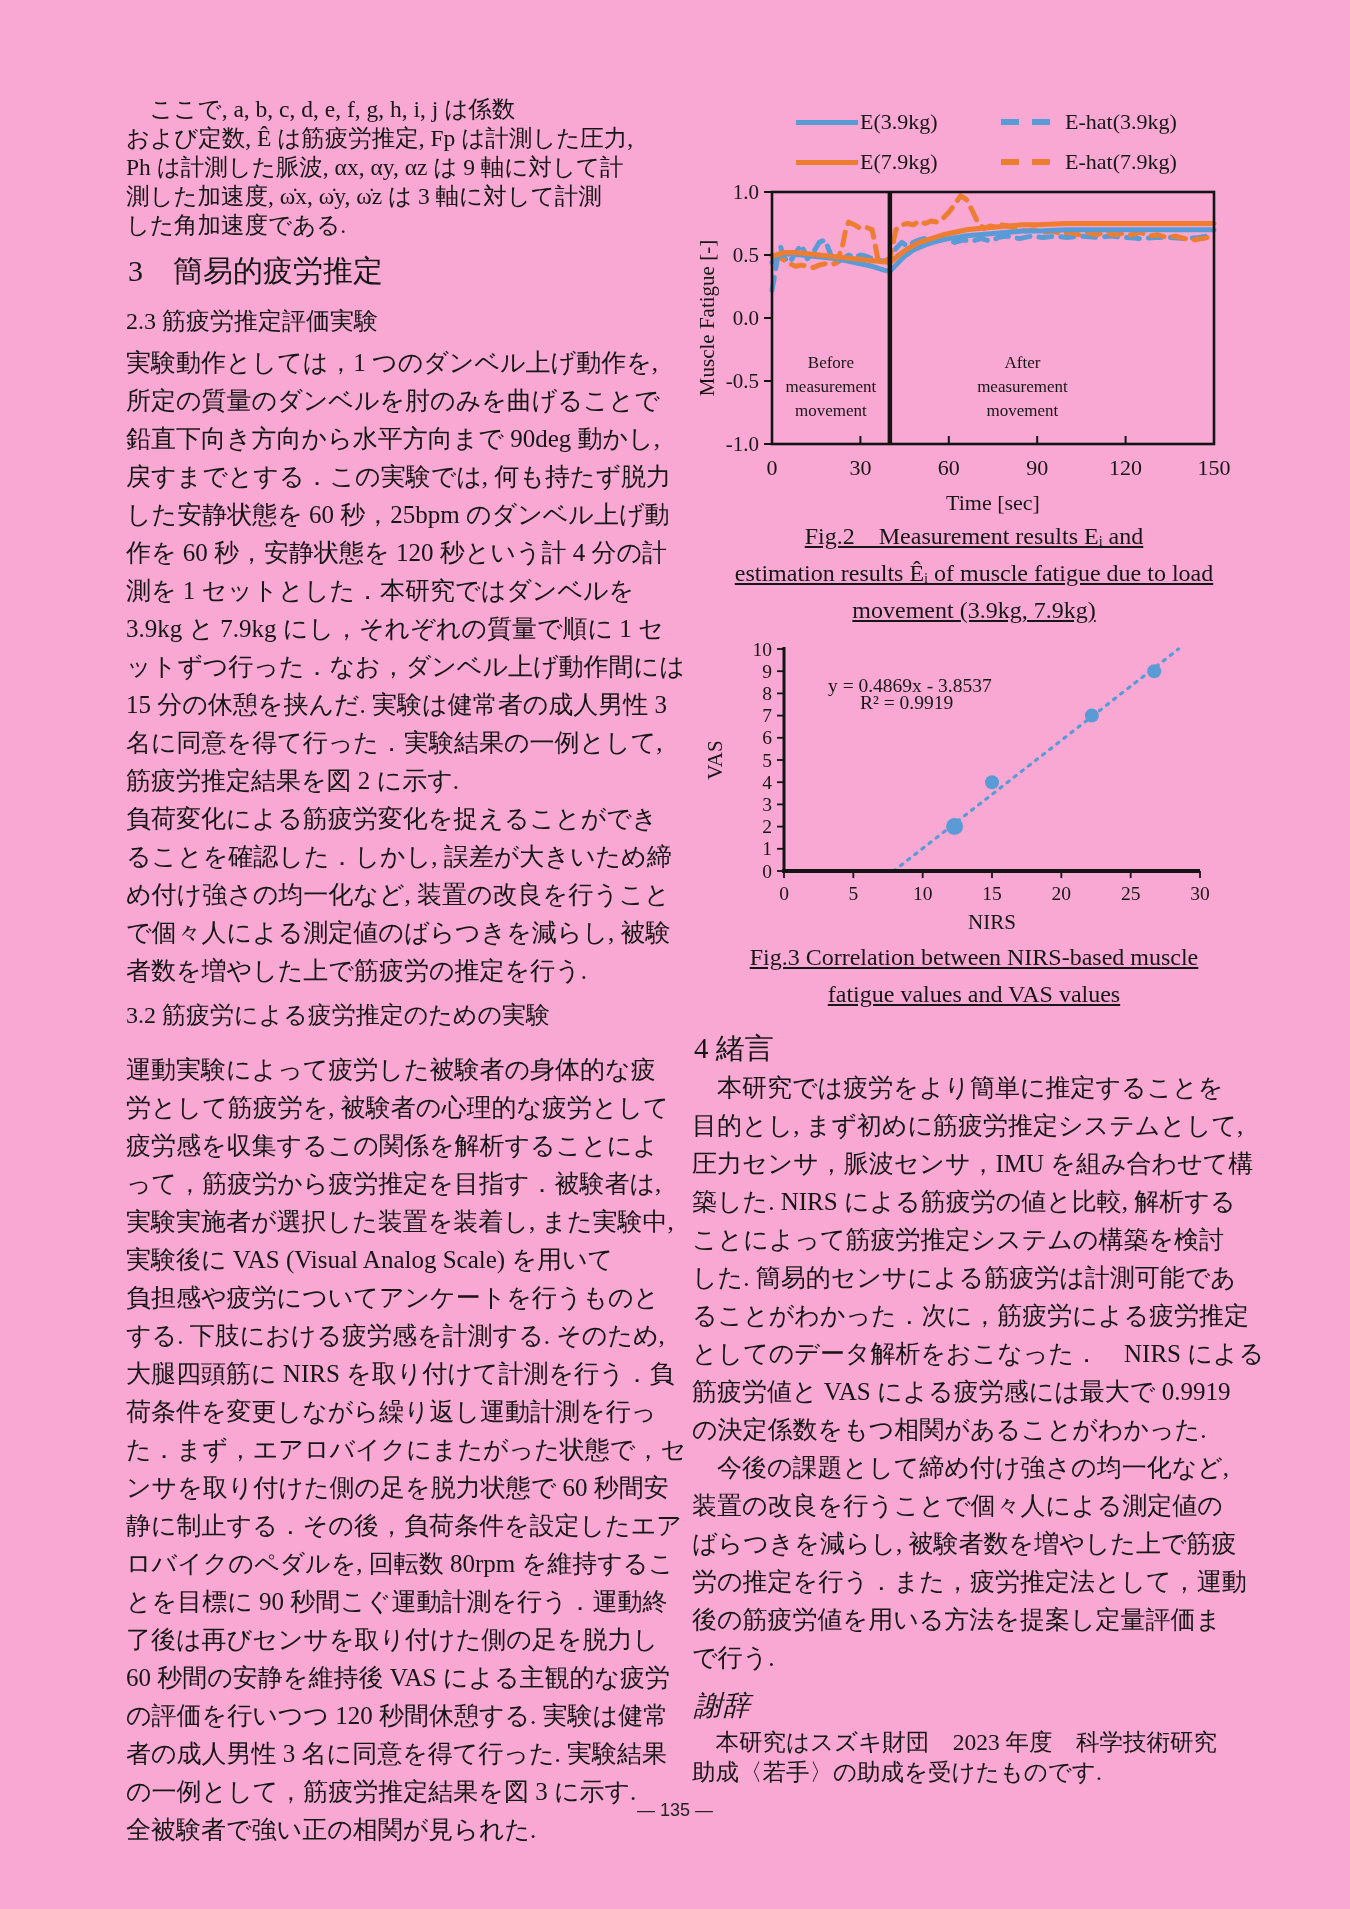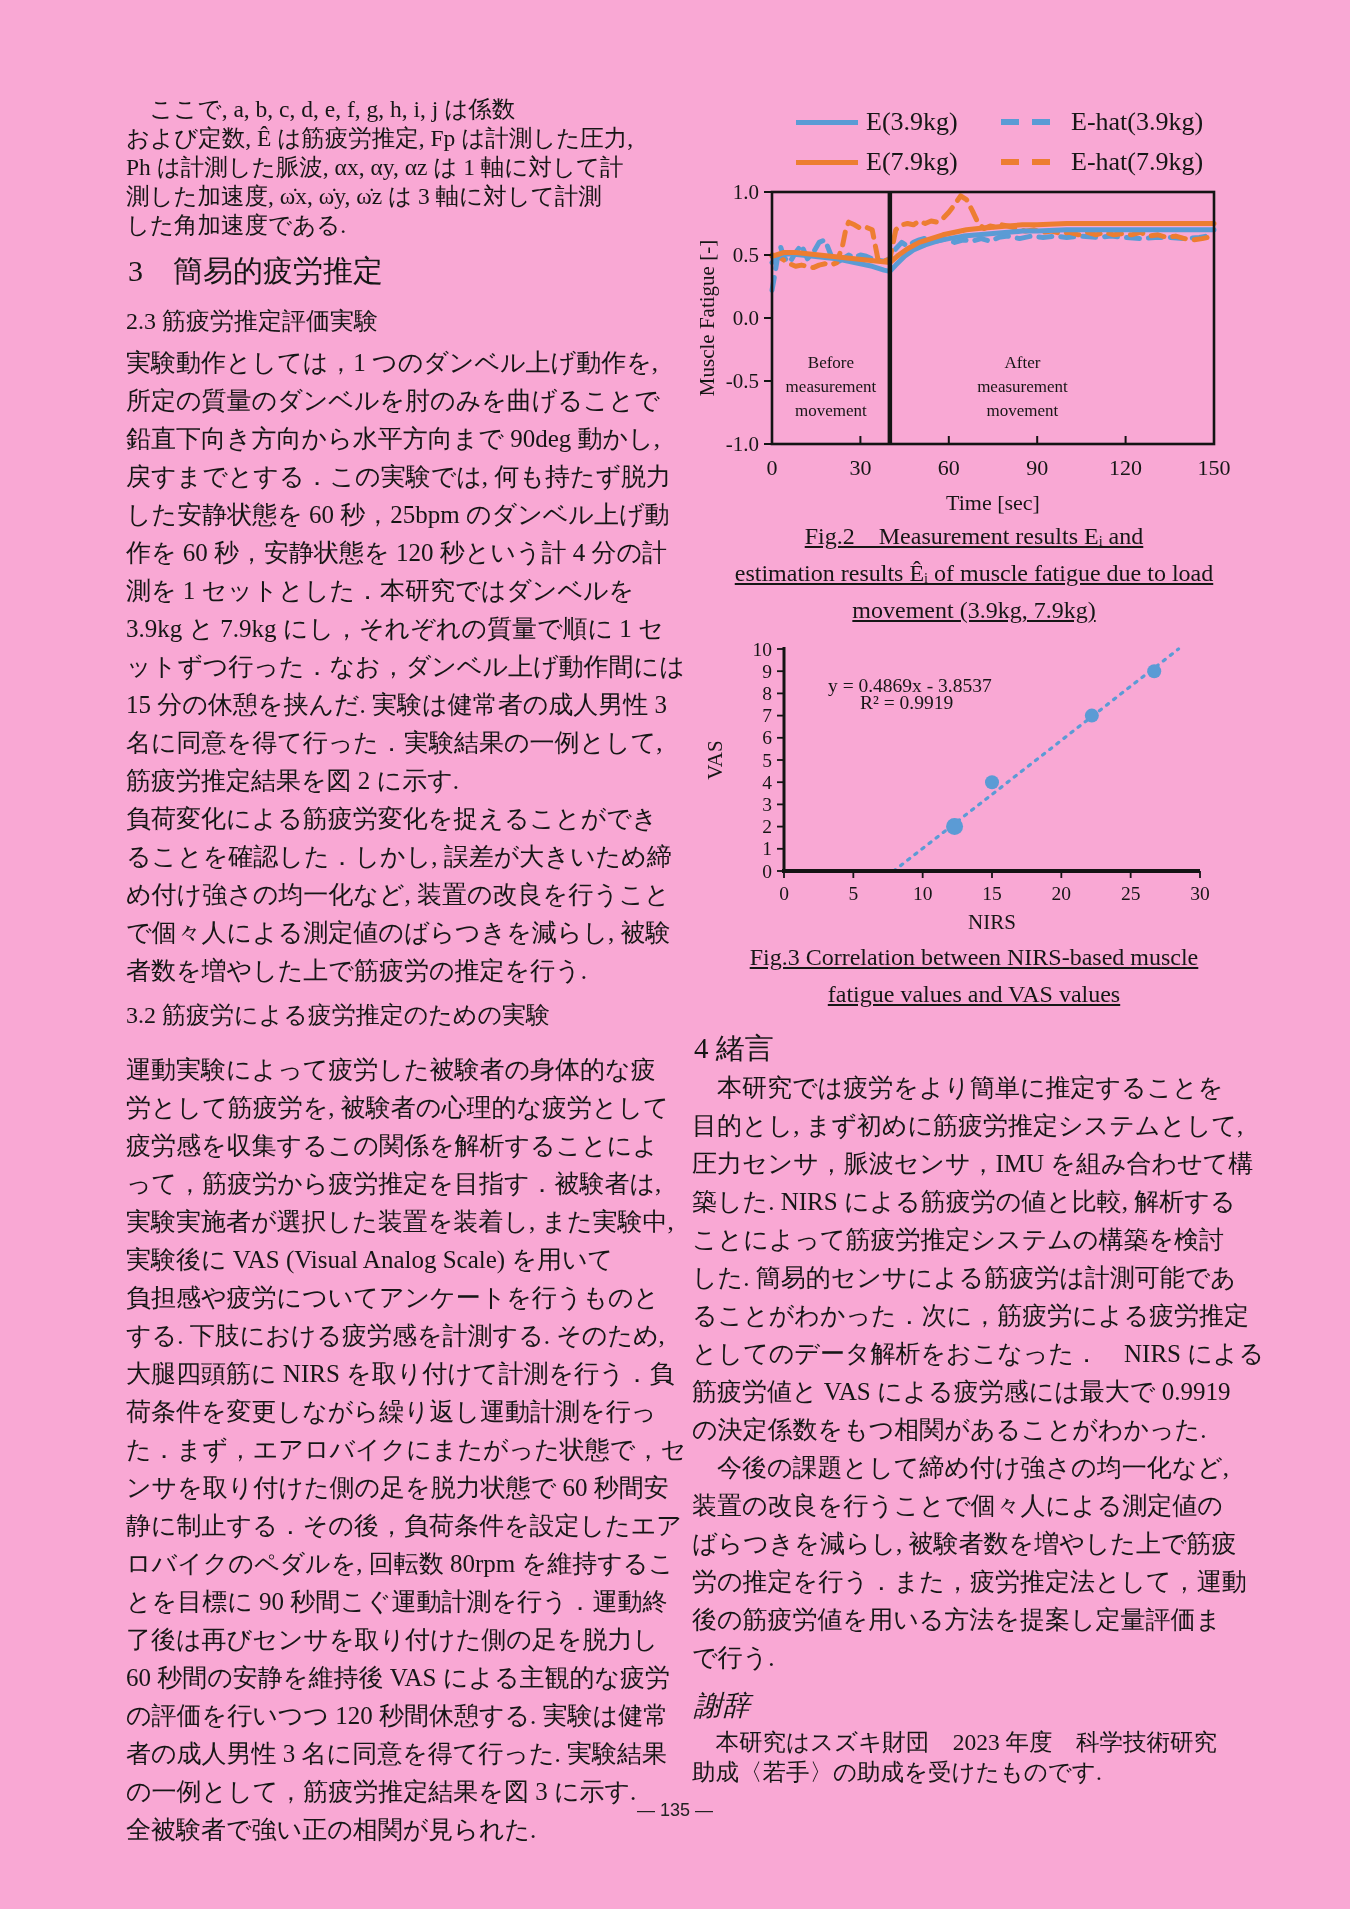--- a/index.html
+++ b/index.html
@@ -12,21 +12,21 @@
   .intro > div{font-size:23.5px;line-height:29px;white-space:nowrap;}
   .h-sec{font-size:30px;font-weight:400;margin:10px 0 0 2px;line-height:42px;}
   .h-sub{font-size:24px;font-weight:400;margin:12px 0 6px 0;line-height:34px;}
   .h-sub.second{margin:6px 0 17px 0;line-height:38px;}
   .body-par > div{font-size:25px;line-height:38px;white-space:nowrap;}
 
   .legend{display:grid;grid-template-columns:205px auto;row-gap:16px;margin:14px 0 0 104px;}
   .legend-item{display:flex;align-items:center;}
   .legend-sample{width:62px;height:5px;flex:none;}
   .legend-sample.dashed{height:6px;}
-  .legend-label{margin-left:8px;font-size:26px;line-height:24px;font-family:Liberation Serif, serif;}
+  .legend-label{margin-left:2px;font-size:22px;line-height:24px;font-family:Liberation Serif, serif;}
 
   svg{display:block;}
   svg text{font-family:"Liberation Serif","DejaVu Serif",serif;fill:#161616;}
   #fig2-svg{margin-top:4px;}
   #fig3-svg{margin-top:8px;}
 
   .caption{width:100%;text-align:center;margin-top:2px;}
   .caption > div{font-size:24px;line-height:37px;text-decoration:underline;}
 
   .h-sec.s4{margin-top:14px;font-size:29px;}
@@ -39,21 +39,21 @@
 </style>
 </head>
 <body>
 
 <div class="page">
 
   <div class="col left">
     <div class="intro">
         <div>　ここで, a, b, c, d, e, f, g, h, i, j は係数</div>
         <div>および定数, Ê は筋疲労推定, Fp は計測した圧力,</div>
-        <div>Ph は計測した脈波, αx, αy, αz は 1 軸に対して計</div>
+        <div>Ph は計測した脈波, αx, αy, αz は 9 軸に対して計</div>
         <div>測した加速度, ω̇x, ω̇y, ω̇z は 3 軸に対して計測</div>
         <div>した角加速度である.</div>
       </div>
     <h2 class="h-sec">3　簡易的疲労推定</h2>
     <h3 class="h-sub">2.3 筋疲労推定評価実験</h3>
     <div class="body-par">
         <div>実験動作としては，1 つのダンベル上げ動作を,</div>
         <div>所定の質量のダンベルを肘のみを曲げることで</div>
         <div>鉛直下向き方向から水平方向まで 90deg 動かし,</div>
         <div>戻すまでとする．この実験では, 何も持たず脱力</div>

